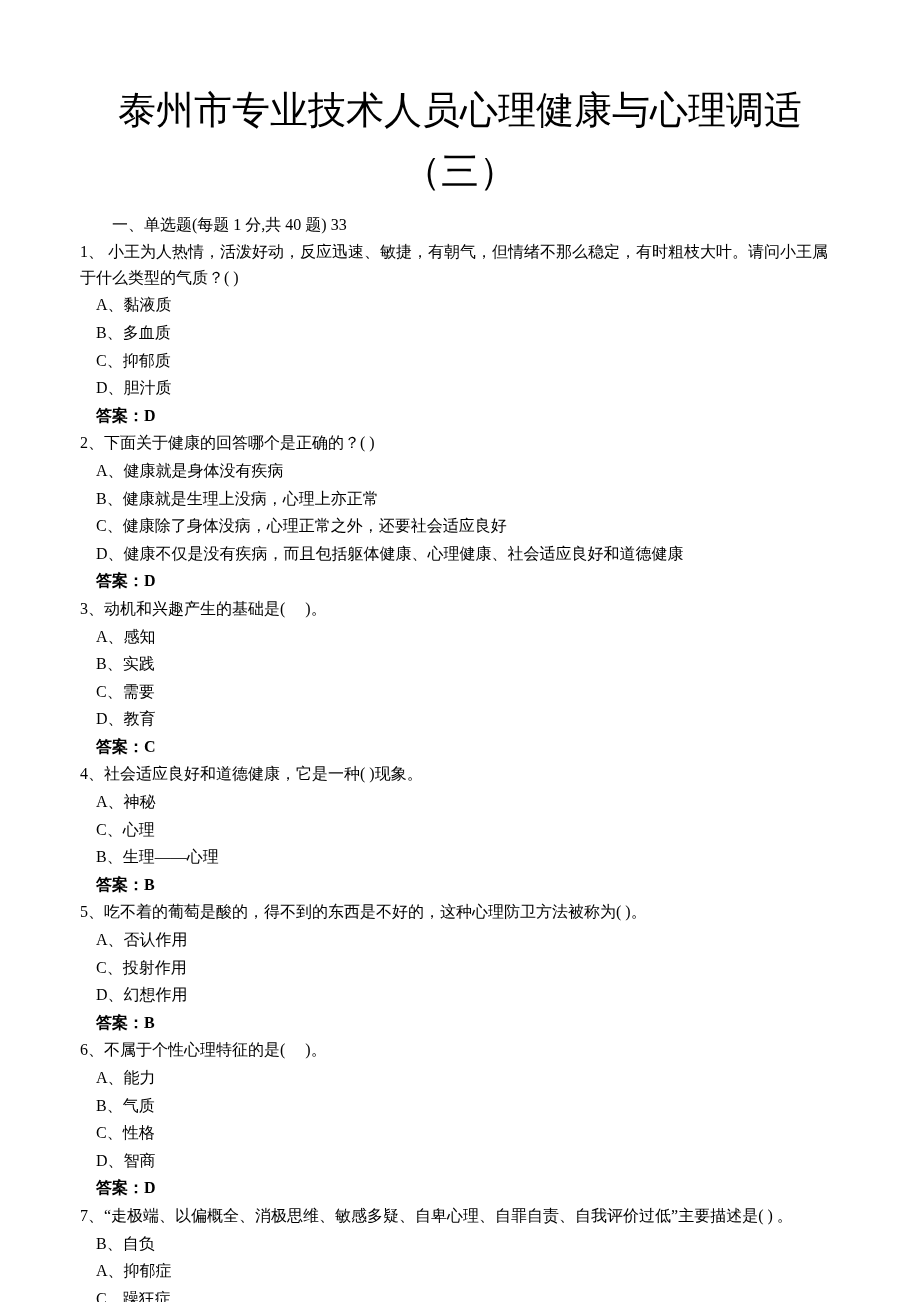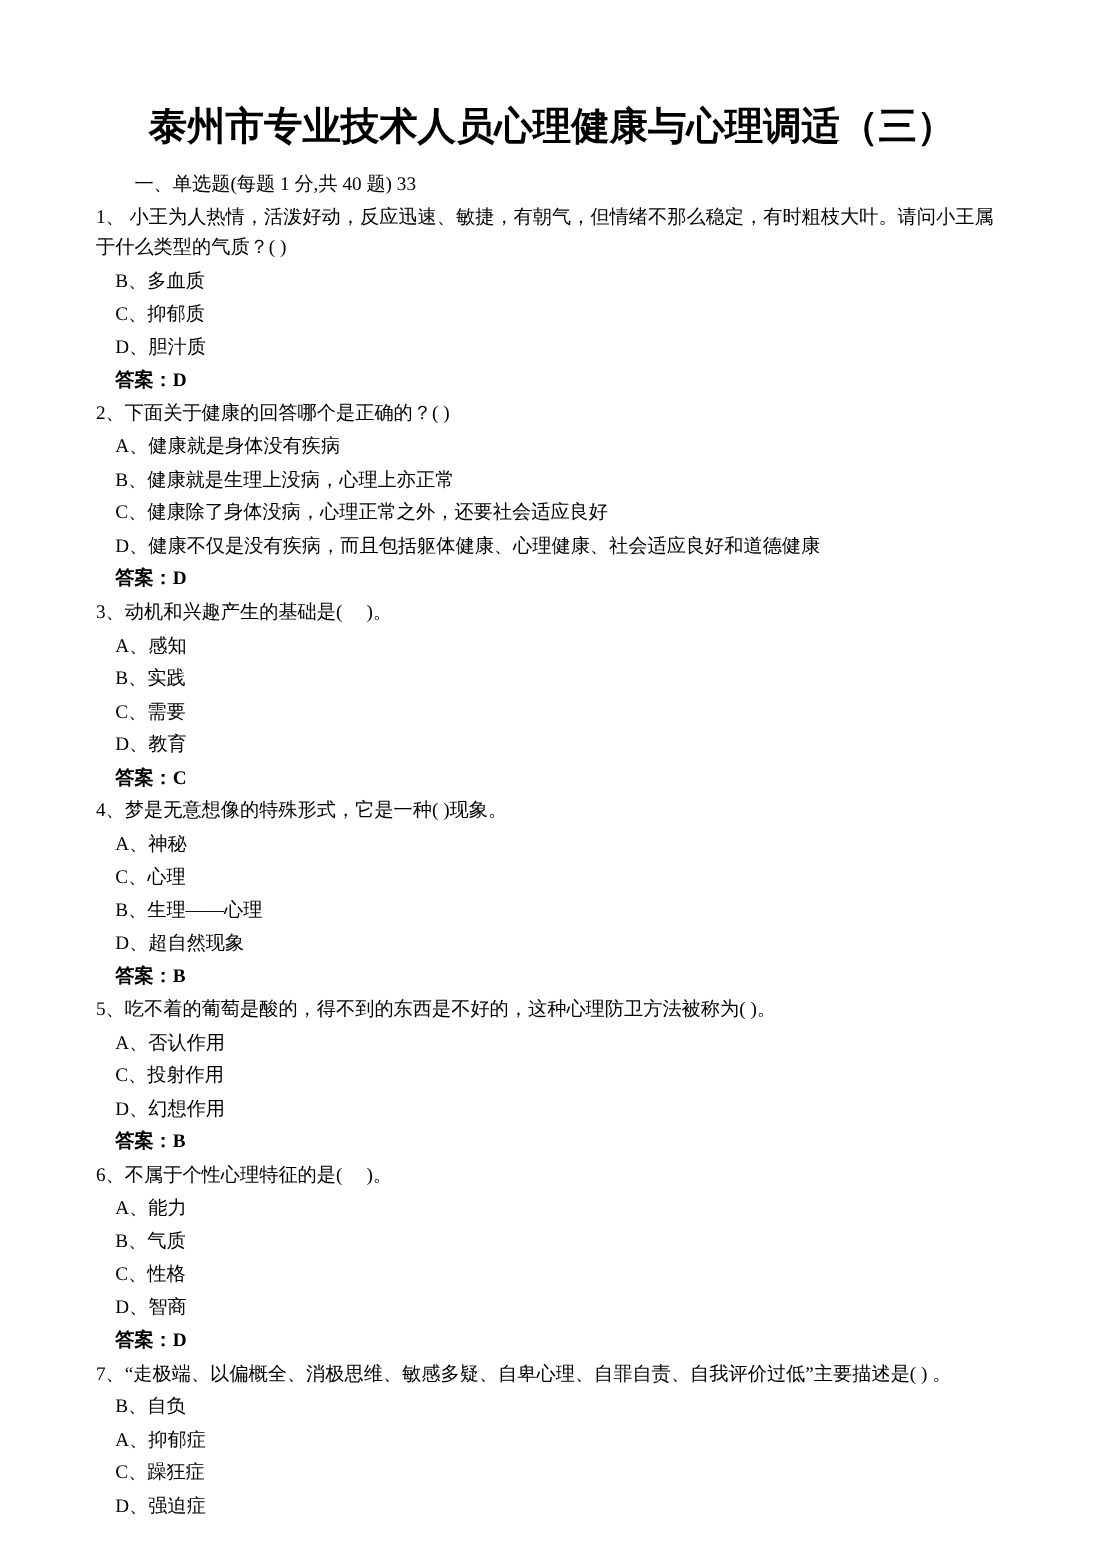--- a/index.html
+++ b/index.html
@@ -8,22 +8,22 @@
       line-height: 1.6;
       color: #000;
       background: #fff;
       width: 920px;
       margin: 0;
       padding: 80px 80px 40px 80px;
       box-sizing: border-box;
     }
     h1 {
       text-align: center;
-      font-size: 32px;
-      font-weight: bold;
+      font-size: 38px;
+      font-weight: normal;
       margin: 0 0 10px 0;
       font-family: "SimSun", "宋体", serif;
     }
     .section-header {
       text-indent: 2em;
       margin: 2px 0;
     }
     .question-text {
       margin: 2px 0;
     }
@@ -39,20 +39,21 @@
   </style>
 </head>
 <body>
 
 <h1>泰州市专业技术人员心理健康与心理调适（三）</h1>
 
 <div class="section-header">一、单选题(每题 1 分,共 40 题) 33</div>
 
 <div>
   <div class="question-text"><span>1、</span><span> 小王为人热情，活泼好动，反应迅速、敏捷，有朝气，但情绪不那么稳定，有时粗枝大叶。请问小王属于什么类型的气质？(  )</span></div>
+  <div class="option">A、黏液质</div>
   <div class="option">B、多血质</div>
   <div class="option">C、抑郁质</div>
   <div class="option">D、胆汁质</div>
   <div class="answer">答案：D</div>
 </div>
 
 <div>
   <div class="question-text"><span>2、</span><span>下面关于健康的回答哪个是正确的？(  )</span></div>
   <div class="option">A、健康就是身体没有疾病</div>
   <div class="option">B、健康就是生理上没病，心理上亦正常</div>
@@ -64,25 +65,24 @@
 <div>
   <div class="question-text"><span>3、</span><span>动机和兴趣产生的基础是(　 )。</span></div>
   <div class="option">A、感知</div>
   <div class="option">B、实践</div>
   <div class="option">C、需要</div>
   <div class="option">D、教育</div>
   <div class="answer">答案：C</div>
 </div>
 
 <div>
-  <div class="question-text"><span>4、</span><span>梦是无意想像的特殊形式，它是一种(   )现象。</span></div>
+  <div class="question-text"><span>4、</span><span>社会适应良好和道德健康，它是一种(   )现象。</span></div>
   <div class="option">A、神秘</div>
   <div class="option">C、心理</div>
   <div class="option">B、生理——心理</div>
-  <div class="option">D、超自然现象</div>
   <div class="answer">答案：B</div>
 </div>
 
 <div>
   <div class="question-text"><span>5、</span><span>吃不着的葡萄是酸的，得不到的东西是不好的，这种心理防卫方法被称为(   )。</span></div>
   <div class="option">A、否认作用</div>
   <div class="option">C、投射作用</div>
   <div class="option">D、幻想作用</div>
   <div class="answer">答案：B</div>
 </div>

